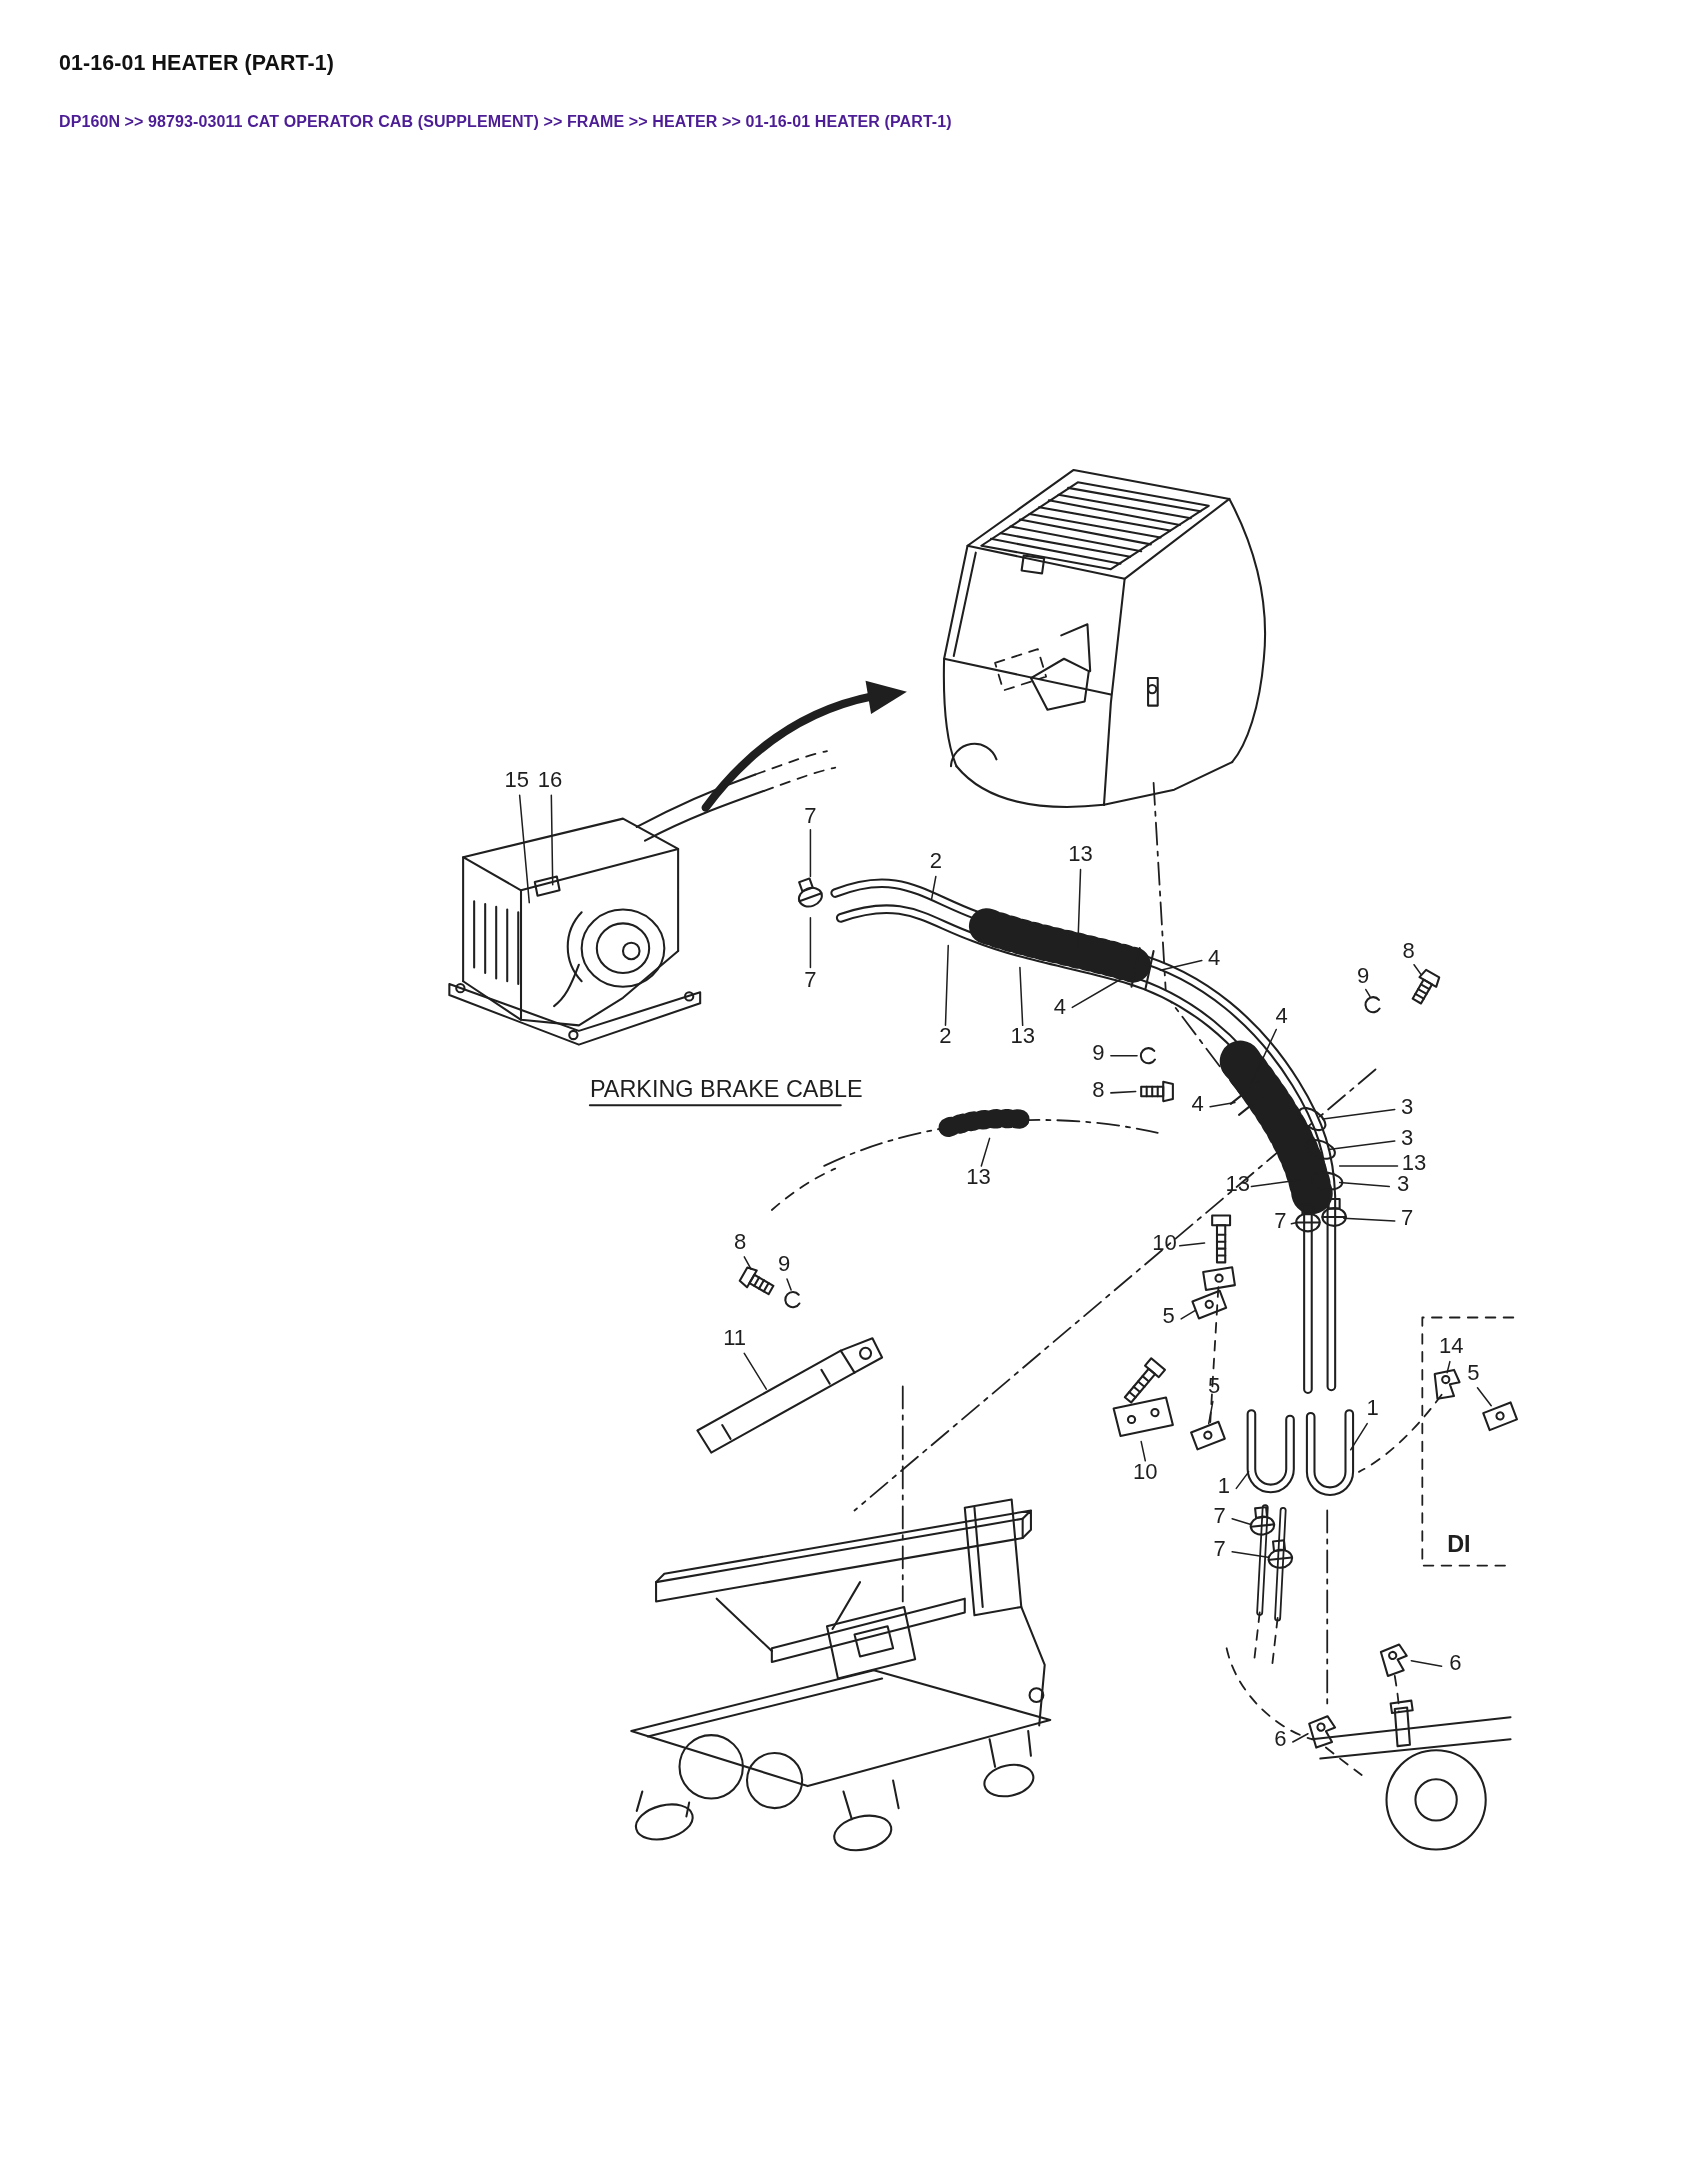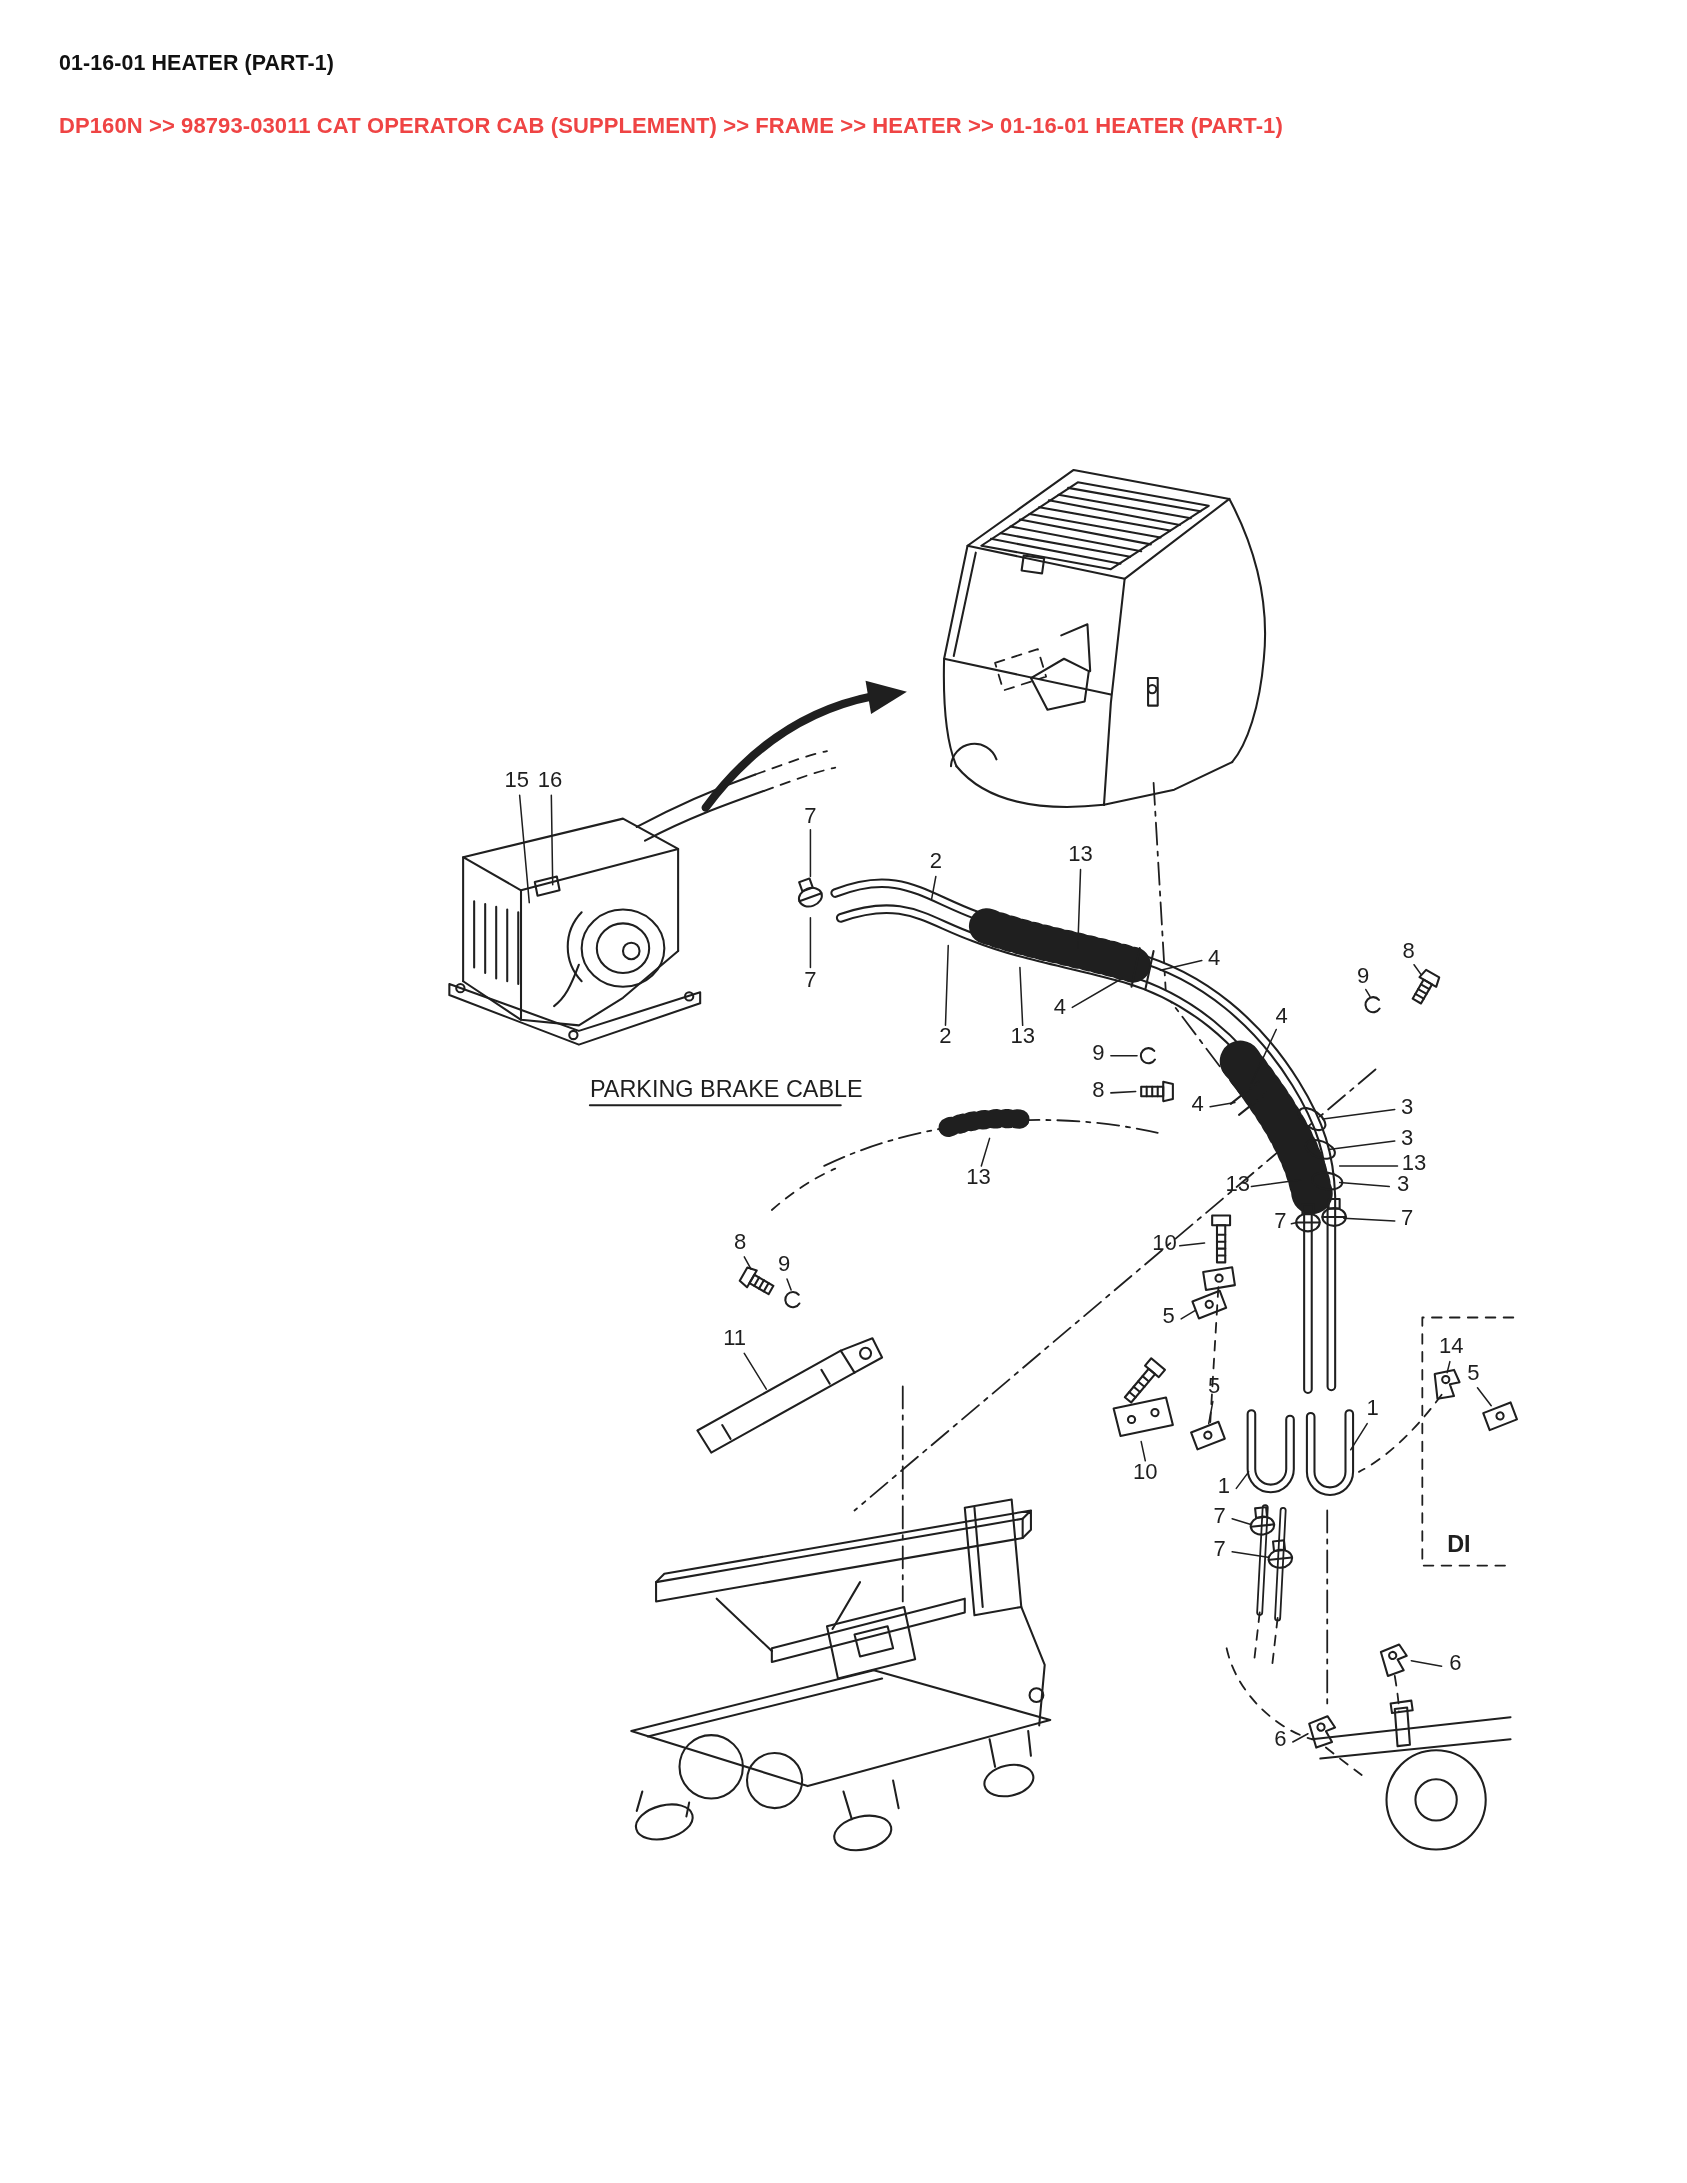--- a/index.html
+++ b/index.html
@@ -1,18 +1,18 @@
 <!DOCTYPE html>
 <html style="font-size:11px"><head>
 <meta charset="utf-8">
 <style>
   html,body{margin:0;padding:0;background:#ffffff;}
   body{width:1687px;height:2183px;position:relative;font-family:"Liberation Sans",sans-serif;color:#111;}
   .page-title{position:absolute;left:59px;top:51px;margin:0;font-weight:bold;font-size:21.4px;letter-spacing:0.1px;color:#111;}
-  .breadcrumb{position:absolute;left:59px;top:113px;font-weight:bold;font-size:22px;letter-spacing:0.1px;color:#ef4444;white-space:nowrap;}
+  .breadcrumb{position:absolute;left:59px;top:113px;font-weight:bold;font-size:16px;letter-spacing:0.1px;color:#4c1d95;white-space:nowrap;}
   .diagram-wrap{position:absolute;left:0;top:0;width:1687px;height:2183px;}
   svg{display:block;}
   svg .art{stroke:#1f1f1f;fill:none;stroke-width:1.5;stroke-linecap:round;stroke-linejoin:round;}
   svg .tube{stroke:#1f1f1f;stroke-width:7;fill:none;}
   svg .tubecore{stroke:#ffffff;stroke-width:4;fill:none;}
   svg .tube-sm{stroke:#1f1f1f;stroke-width:5;fill:none;}
   svg .tubecore-sm{stroke:#ffffff;stroke-width:2.4;fill:none;}
   svg .wrap{stroke:#1f1f1f;fill:none;stroke-dasharray:2.4 6;}
   svg .dashdot{stroke:#1f1f1f;fill:none;stroke-width:1.3;stroke-dasharray:16 5 3 5;}
   svg .dash{stroke:#1f1f1f;fill:none;stroke-width:1.3;stroke-dasharray:7 6;}

